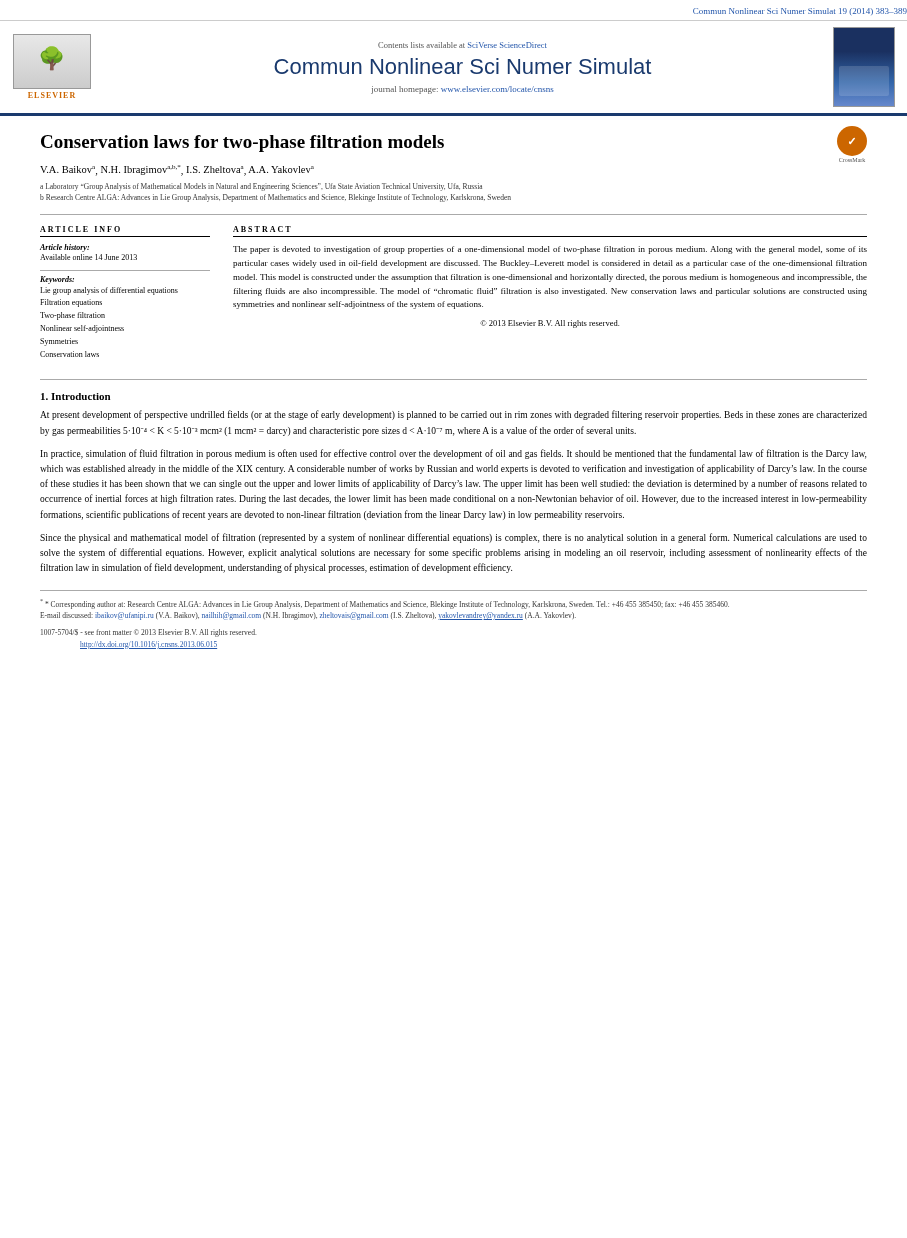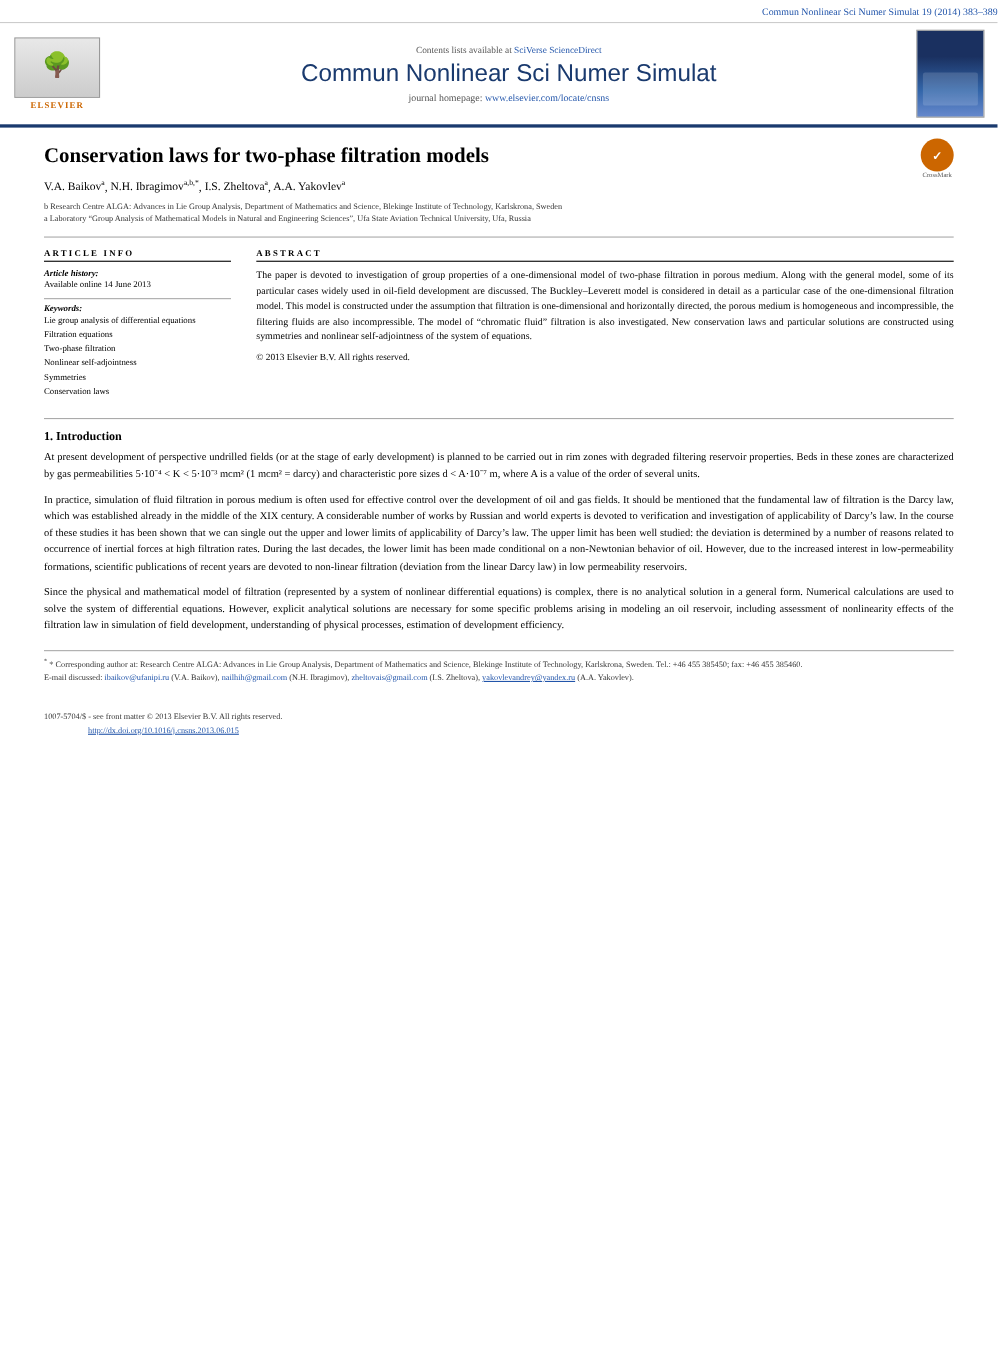--- a/index.html
+++ b/index.html
@@ -216,21 +216,21 @@
       padding-bottom: 2px;
       margin-bottom: 6px;
     }
     .abstract-text {
       font-size: 9px;
       line-height: 1.55;
       text-align: justify;
     }
     .copyright-line {
       font-size: 8.5px;
-      text-align: left;
+      text-align: center;
       margin-top: 6px;
       font-family: Liberation Serif, serif;
     }
 
     .divider {
       border: none;
       border-top: 1px solid #aaa;
       margin: 10px 0;
     }
 
@@ -259,21 +259,21 @@
     }
     .footnote-area sup {
       font-size: 6px;
     }
     .footnote-area .email-link {
       color: #2255aa;
       text-decoration: none;
     }
 
     .bottom-info {
-      margin-top: 25px;
+      margin-top: 6px;
       font-size: 7.5px;
       color: #333;
       line-height: 1.5;
     }
     .bottom-info .doi-link {
       color: #2255aa;
       text-decoration: underline;
       padding-left: 40px;
     }
   </style>
@@ -326,22 +326,22 @@
   </div>
 
   <div class="authors">
     <span>V.A. Baikov<sup>a</sup></span>,
     <span>N.H. Ibragimov<sup>a,b,*</sup></span>,
     <span>I.S. Zheltova<sup>a</sup></span>,
     <span>A.A. Yakovlev<sup>a</sup></span>
   </div>
 
   <div class="affiliations">
+    <div>a Laboratory “Group Analysis of Mathematical Models in Natural and Engineering Sciences”, Ufa State Aviation Technical University, Ufa, Russia</div>
     <div>b Research Centre ALGA: Advances in Lie Group Analysis, Department of Mathematics and Science, Blekinge Institute of Technology, Karlskrona, Sweden</div>
-    <div>a Laboratory “Group Analysis of Mathematical Models in Natural and Engineering Sciences”, Ufa State Aviation Technical University, Ufa, Russia</div>
   </div>
 
   <hr class="divider">
 
   <div class="two-col">
 
     <div class="article-info">
       <h3>ARTICLE INFO</h3>
 
       <div class="info-section">

